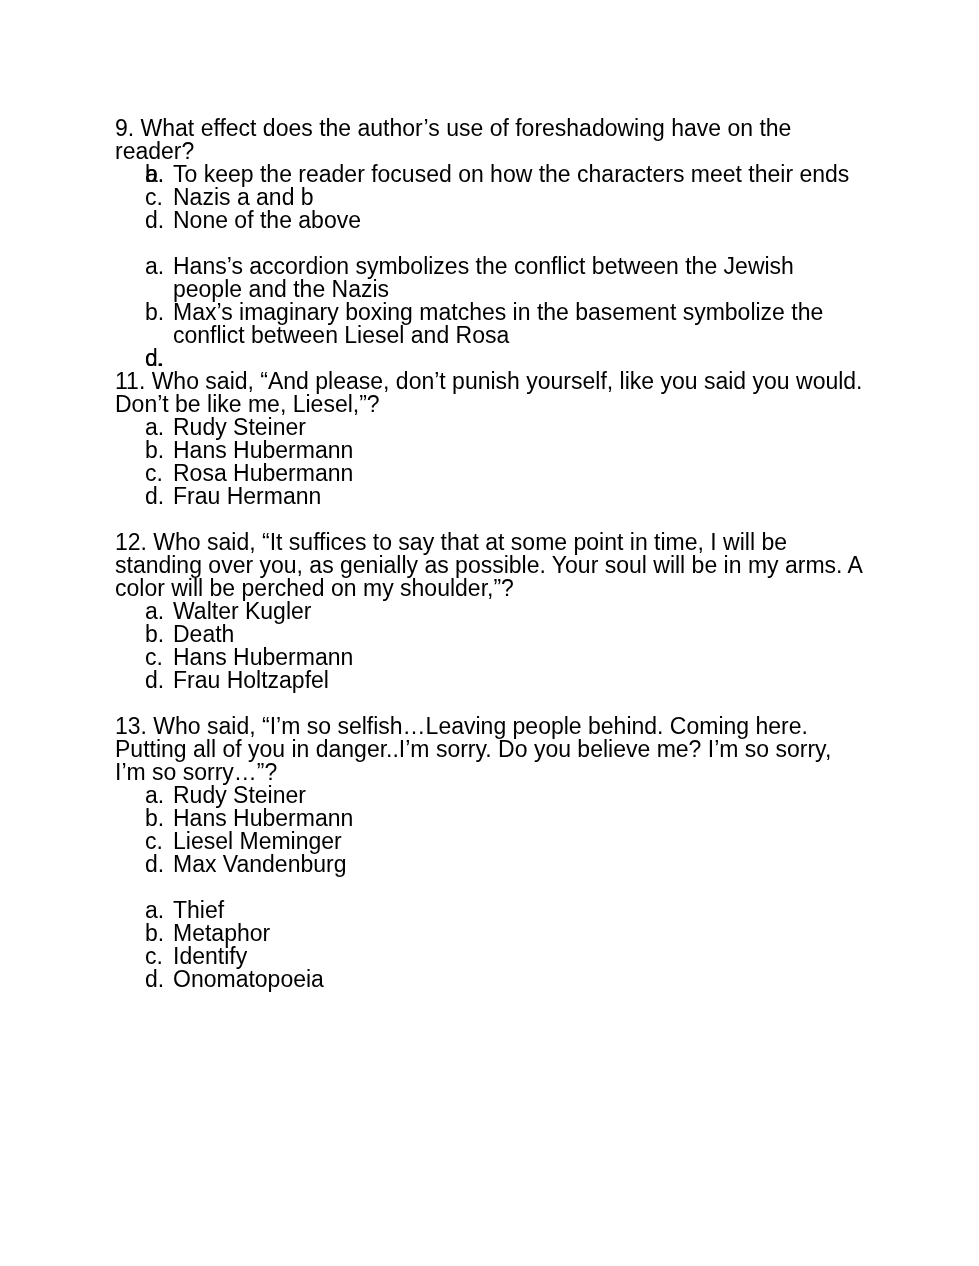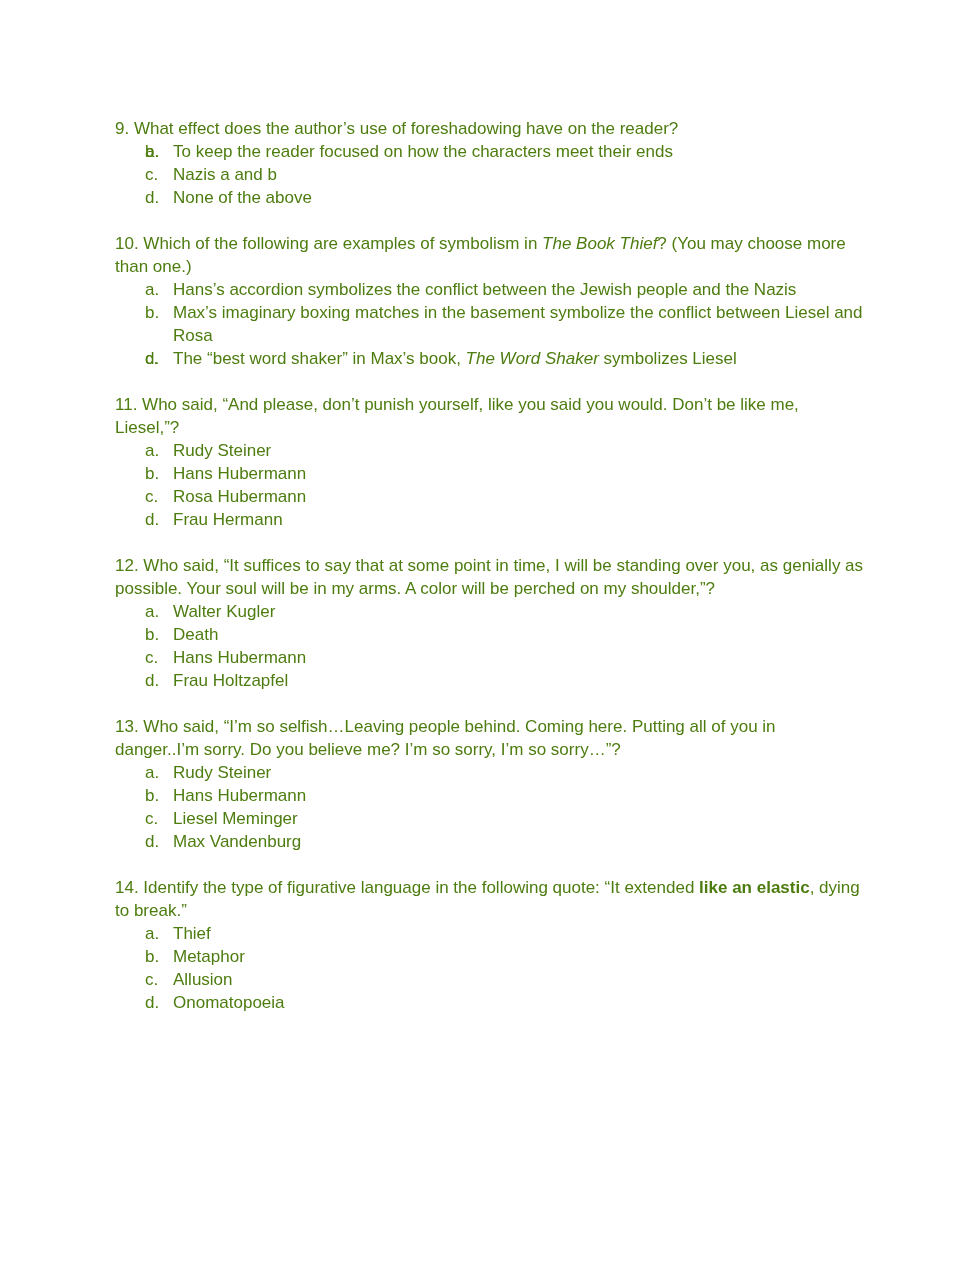--- a/index.html
+++ b/index.html
@@ -9,23 +9,23 @@
     background: #ffffff;
     position: relative;
     overflow: hidden;
     font-family: "Liberation Sans", sans-serif;
   }
   .page-content {
     position: absolute;
     left: 115px;
     top: 117px;
     width: 749px;
-    font-size: 17px;
+    font-size: 23px;
     line-height: 23px;
-    color: #4d7c0f;
+    color: #000000;
   }
   .question-block { margin: 0 0 23px 0; }
   .question-block:last-child { margin-bottom: 0; }
   .prompt { margin: 0; }
   .options { margin: 0; padding: 0; list-style: none; }
   .option {
     position: relative;
     padding-left: 58px;
     margin: 0;
   }
@@ -45,26 +45,25 @@
       <div class="question-block">
         <p class="prompt"><span>9. What effect does the author’s use of foreshadowing have on the reader?</span></p>
         <div class="options">
           <div class="option"><span class="marker">a.</span></div>
           <div class="option"><span class="marker">b.</span><span><span>To keep the reader focused on how the characters meet their ends</span></span></div>
           <div class="option"><span class="marker">c.</span><span><span>Nazis a and b</span></span></div>
           <div class="option"><span class="marker">d.</span><span><span>None of the above</span></span></div>
         </div>
       </div>
       <div class="question-block">
-        <p class="prompt"><span>10. Which of the following are examples of symbolism in </span><span class="it">The Book Thief</span><span>? (You may choose more than one.)</span></p>
         <div class="options">
           <div class="option"><span class="marker">a.</span><span><span>Hans’s accordion symbolizes the conflict between the Jewish people and the Nazis</span></span></div>
           <div class="option"><span class="marker">b.</span><span><span>Max’s imaginary boxing matches in the basement symbolize the conflict between Liesel and Rosa</span></span></div>
           <div class="option"><span class="marker">c.</span></div>
-          <div class="option"><span class="marker">d.</span><span><span>The “best word shaker” in Max’s book, </span><span class="it">The Word Shaker</span><span> symbolizes Liesel</span></span></div>
+          <div class="option"><span class="marker">d.</span></div>
         </div>
       </div>
       <div class="question-block">
         <p class="prompt"><span>11. Who said, “And please, don’t punish yourself, like you said you would. Don’t be like me, Liesel,”?</span></p>
         <div class="options">
           <div class="option"><span class="marker">a.</span><span><span>Rudy Steiner</span></span></div>
           <div class="option"><span class="marker">b.</span><span><span>Hans Hubermann</span></span></div>
           <div class="option"><span class="marker">c.</span><span><span>Rosa Hubermann</span></span></div>
           <div class="option"><span class="marker">d.</span><span><span>Frau Hermann</span></span></div>
         </div>
@@ -81,22 +80,21 @@
       <div class="question-block">
         <p class="prompt"><span>13. Who said, “I’m so selfish…Leaving people behind. Coming here. Putting all of you in danger..I’m sorry. Do you believe me? I’m so sorry, I’m so sorry…”?</span></p>
         <div class="options">
           <div class="option"><span class="marker">a.</span><span><span>Rudy Steiner</span></span></div>
           <div class="option"><span class="marker">b.</span><span><span>Hans Hubermann</span></span></div>
           <div class="option"><span class="marker">c.</span><span><span>Liesel Meminger</span></span></div>
           <div class="option"><span class="marker">d.</span><span><span>Max Vandenburg</span></span></div>
         </div>
       </div>
       <div class="question-block">
-        <p class="prompt"><span>14. Identify the type of figurative language in the following quote: “It extended </span><span class="bd">like an elastic</span><span>, dying to break.”</span></p>
         <div class="options">
           <div class="option"><span class="marker">a.</span><span><span>Thief</span></span></div>
           <div class="option"><span class="marker">b.</span><span><span>Metaphor</span></span></div>
-          <div class="option"><span class="marker">c.</span><span><span>Allusion</span></span></div>
+          <div class="option"><span class="marker">c.</span><span><span>Identify</span></span></div>
           <div class="option"><span class="marker">d.</span><span><span>Onomatopoeia</span></span></div>
         </div>
       </div>
     </div>
 </div>
 
 </body></html>

